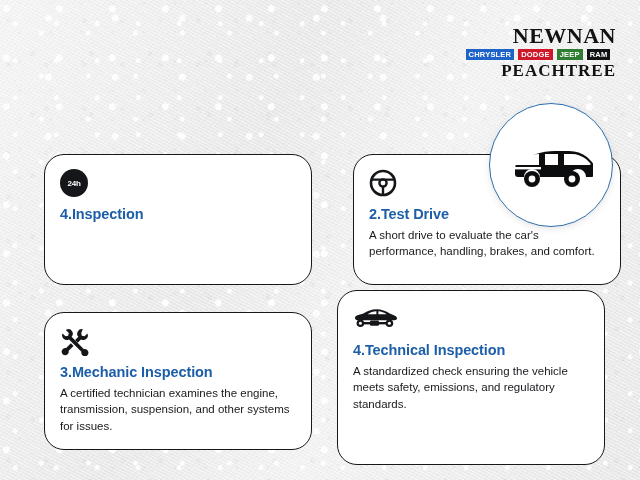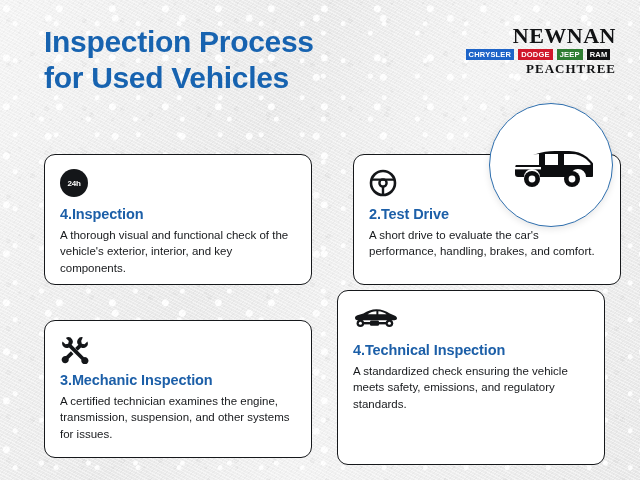--- a/index.html
+++ b/index.html
@@ -67,21 +67,21 @@
     z-index: 6;
   }
   .logo-top, .logo-bottom {
     font-size: 22px;
     font-weight: bold;
     color: #111214;
     letter-spacing: 0.5px;
     line-height: 1.05;
     font-family: "Liberation Serif", serif;
   }
-  .logo-bottom { font-size: 13px; letter-spacing: 1px; }
+  .logo-bottom { font-size: 17px; letter-spacing: 1px; }
   .logo-brands {
     display: flex;
     justify-content: center;
     align-items: stretch;
     gap: 4px;
     margin: 2px 0;
   }
   .brand-chip {
     font-size: 7.5px;
     font-weight: bold;
@@ -110,27 +110,27 @@
     z-index: 20;
   }
   .hero-circle svg { display: block; }
 
   
   .card {
     position: absolute;
     box-sizing: border-box;
     background: #ffffff;
     border: 1.4px solid #16181b;
-    border-radius: 11px;
+    border-radius: 20px;
     padding: 13px 15px 12px 15px;
     z-index: 10;
   }
   .card-1 { left: 44px;  top: 154px; width: 268px; height: 131px; }
   .card-2 { left: 337px; top: 154px; width: 268px; height: 131px; margin-left: 16px; }
-  .card-3 { left: 44px;  top: 320px; width: 268px; height: 138px; }
+  .card-3 { left: 44px;  top: 312px; width: 268px; height: 138px; }
   .card-4 { left: 337px; top: 290px; width: 268px; height: 175px; }
 
   .card-icon {
     height: 30px;
     margin-bottom: 8px;
     display: flex;
     align-items: center;
   }
   .card-icon svg { display: block; }
 
@@ -165,24 +165,20 @@
     font-size: 8px;
     font-weight: bold;
     letter-spacing: -0.2px;
   }
 </style>
 </head>
 <body>
 
 <div id="infographic">
 
-  <div class="page-title">
-    <span class="ln">Inspection Process</span>
-    <span class="ln">for Used Vehicles</span>
-  </div>
 
   <div class="logo">
     <div class="logo-top">NEWNAN</div>
     <div class="logo-brands">
       <div class="brand-chip" style="background:#1e64c8">CHRYSLER</div>
       <div class="brand-chip" style="background:#d0182b">DODGE</div>
       <div class="brand-chip" style="background:#2f7d32">JEEP</div>
       <div class="brand-chip" style="background:#111214">RAM</div>
     </div>
     <div class="logo-bottom">PEACHTREE</div>
@@ -204,21 +200,20 @@
     </span>
   </div>
 
   <div class="card card-1">
     <div class="card-icon">
       <div class="badge-24h">
         <span>24h</span>
       </div>
     </div>
     <div class="card-title">4.Inspection</div>
-    <div class="card-body">A thorough visual and functional check of the vehicle's exterior, interior, and key components.</div>
   </div>
 
   <div class="card card-2">
     <div class="card-icon">
       <span>
         <svg width="28" height="28" viewBox="0 0 28 28" aria-hidden="true">
           <circle cx="14" cy="14" r="12" fill="none" stroke="#141619" stroke-width="2.6"></circle>
           <circle cx="14" cy="14" r="3.6" fill="none" stroke="#141619" stroke-width="2.4"></circle>
           <path d="M3.4 10.6h21.2" stroke="#141619" stroke-width="2.4" stroke-linecap="round"></path>
           <path d="M14 17.6V25" stroke="#141619" stroke-width="2.4" stroke-linecap="round"></path>

